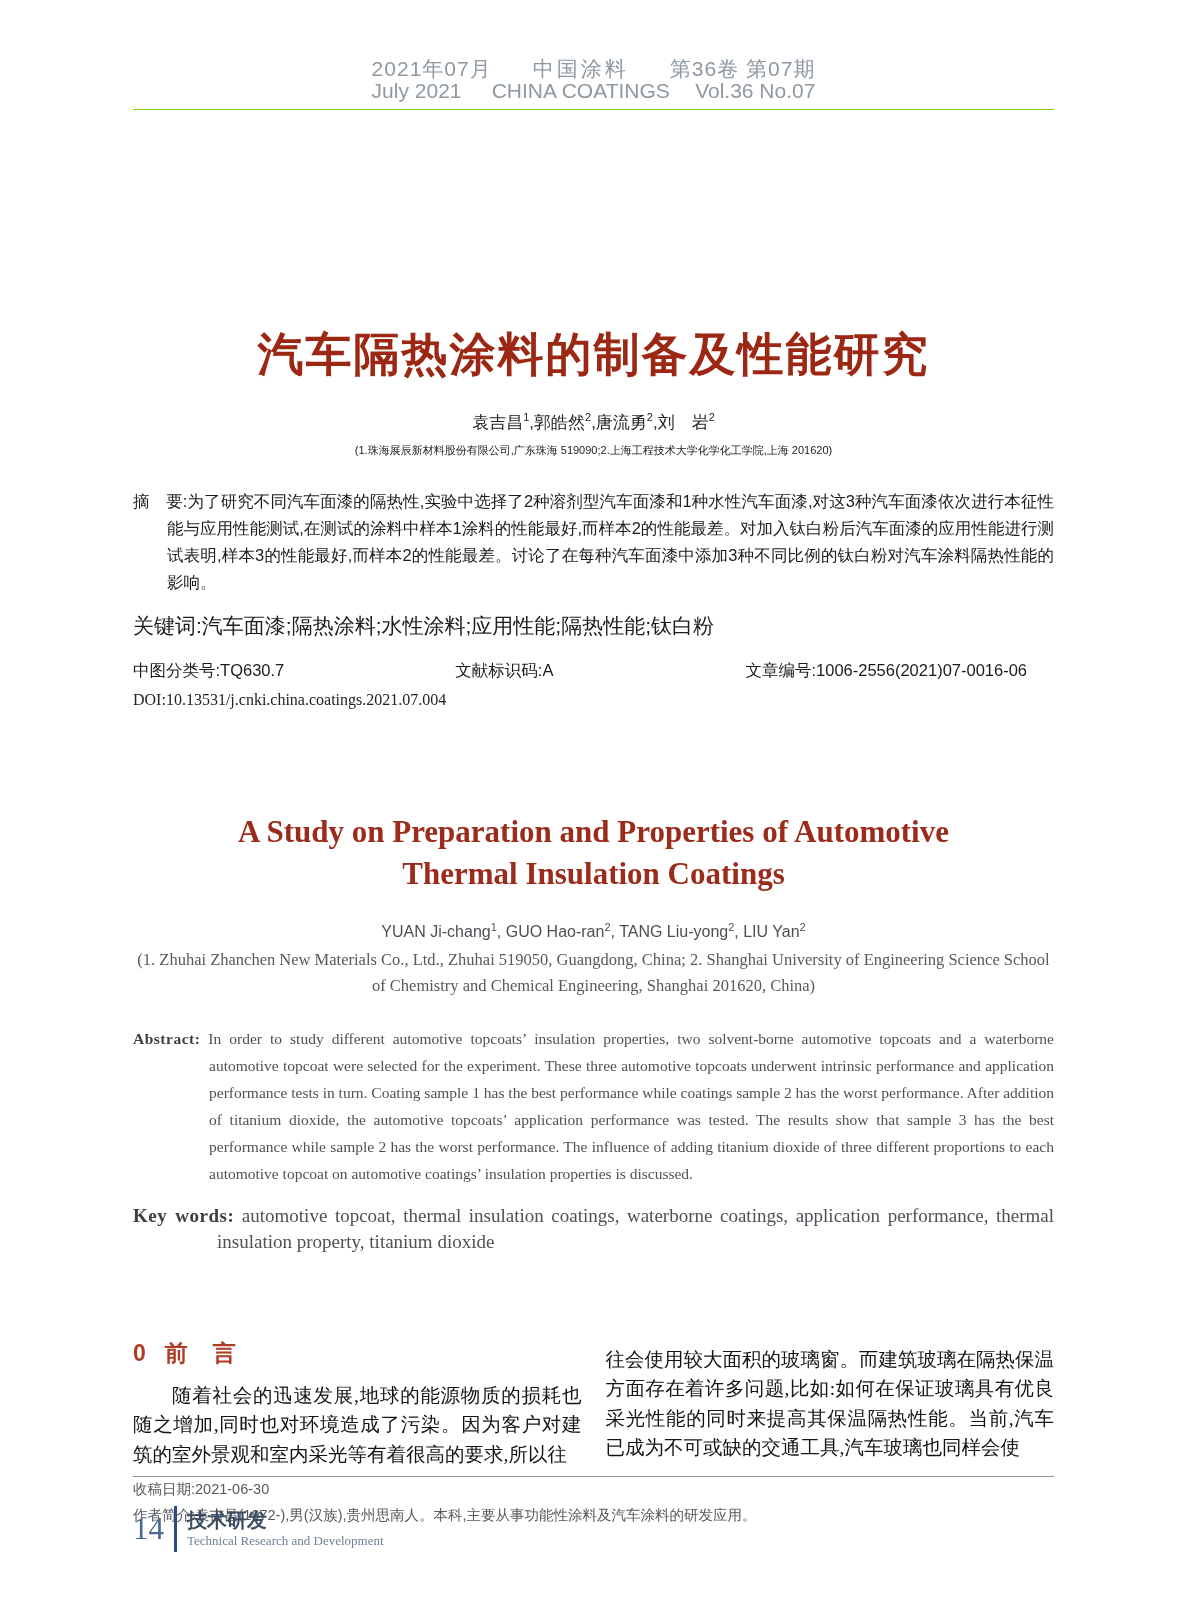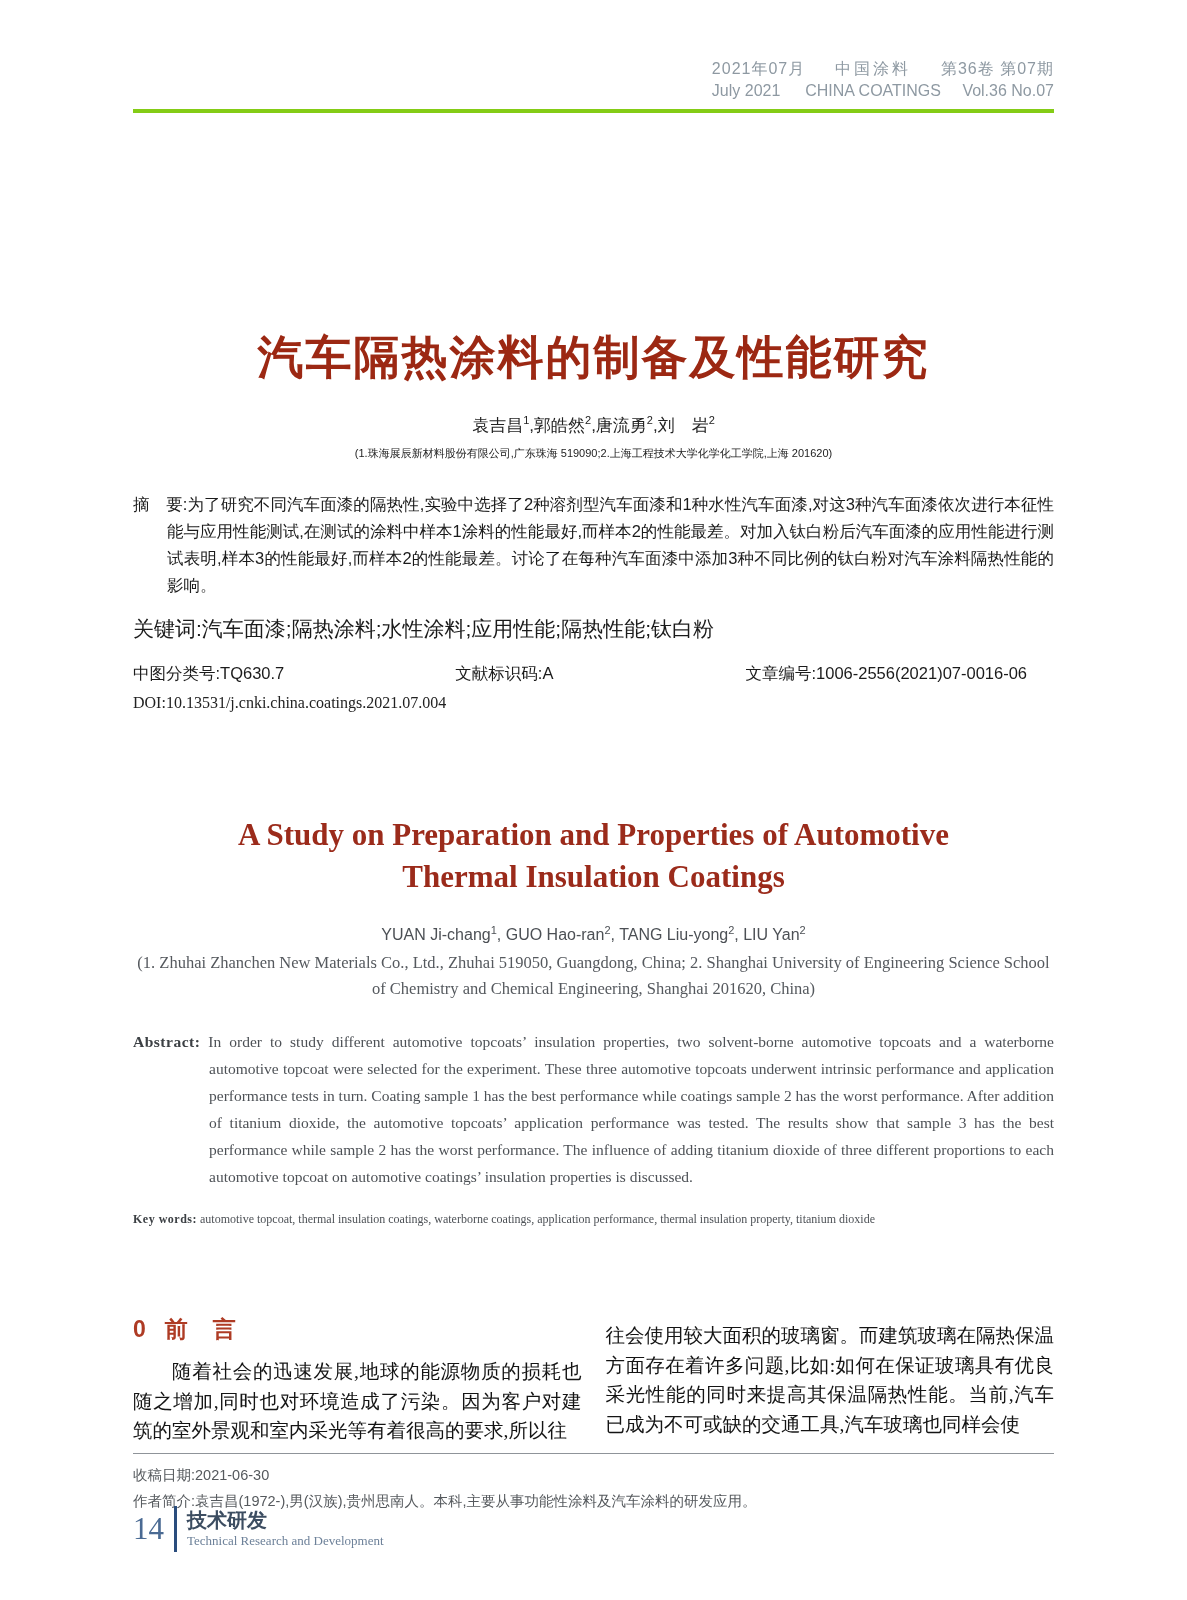--- a/index.html
+++ b/index.html
@@ -4,23 +4,23 @@
 <style>
   html,body { margin:0; padding:0; background:#e8e8e8; }
   .page {
     position:relative; width:1187px; height:1600px; margin:0 auto;
     background:#ffffff; overflow:hidden;
     font-family:"Liberation Sans", sans-serif; color:#1f1f1f;
   }
   .content { margin:0 133px; width:921px; }
 
   
-  .jheader { padding-top:58px; border-bottom:4px solid #84cc16; padding-bottom:7px;
-    display:flex; justify-content:flex-end; align-items:flex-end;
-    color:#8e99a2; font-size:16px; line-height:22px; }
+  .jheader { padding-top:58px; border-bottom:1px solid #84cc16; padding-bottom:7px;
+    display:flex; justify-content:center; align-items:flex-end;
+    color:#8e99a2; font-size:21px; line-height:22px; }
   .jheader .cell { white-space:nowrap; }
   .jheader .c-center { text-align:center; }
   .jheader .c-right { text-align:right; }
   .jheader .cn { letter-spacing:3px; }
   .jheader .c-left .cn { letter-spacing:1px; }
   .jheader .c-right .cn { letter-spacing:1px; }
 
   
   .title-cn { margin-top:218px; text-align:center; font-size:46px; font-weight:bold;
     color:#9C2813; letter-spacing:2px; line-height:52px; }
@@ -40,37 +40,37 @@
   .title-en { margin-top:102px; text-align:center; font-family:"Liberation Serif", serif;
     font-weight:bold; font-size:31px; line-height:42px; color:#9B2B1B; }
   .title-en .inner { display:inline-block; max-width:800px; }
   .authors-en { margin-top:14px; text-align:center; font-size:16px; color:#4c5055; }
   .affil-en { margin-top:6px; text-align:center; font-family:"Liberation Serif", serif;
     font-size:16.5px; line-height:26px; color:#55595e; }
   .abs-en { margin-top:26px; font-family:"Liberation Serif", serif; font-size:15.5px;
     line-height:27px; text-align:justify; color:#4d5156;
     padding-left:76px; text-indent:-76px; }
   .abs-en b, .kw-en b { color:#3c4044; letter-spacing:0.5px; }
-  .kw-en { margin-top:12px; font-family:"Liberation Serif", serif; font-size:12px;
+  .kw-en { margin-top:12px; font-family:"Liberation Serif", serif; font-size:19px;
     line-height:26.5px; text-align:justify; color:#4d5156;
     padding-left:84px; text-indent:-84px; }
 
   
   .body-cols { margin-top:84px; display:flex; gap:24px; }
   .col { flex:1; font-family:"Liberation Serif", serif; font-size:19.5px;
     line-height:29.5px; text-align:justify; color:#141414; }
   .sec-head { font-family:"Liberation Sans", sans-serif; color:#AE3B24;
     font-size:23px; font-weight:bold; line-height:26px; margin-bottom:15px; letter-spacing:1px; }
   .sec-head .num { margin-right:18px; }
   .col-left p { text-indent:2em; margin:0; }
   .col-right { padding-top:5px; }
   .col-right p { margin:0; }
 
   
-  .footnote { margin-top:7px; border-top:1px solid #8f9499; padding-top:9px;
+  .footnote { margin-top:7px; border-top:1px solid #8f9499; 
     font-size:14.5px; line-height:24px; color:#55595d; }
   .footnote .row { margin-bottom:2px; }
 
   
   .pfooter { position:absolute; left:133px; bottom:48px; display:flex; align-items:center; }
   .pfooter .pno { font-family:"Liberation Serif", serif; font-size:31px; color:#4a6a93;
     margin-right:10px; }
   .pfooter .bar { width:3px; height:46px; background:#2a4d7d; margin-right:10px; }
   .pfooter .col-cn { font-size:20px; font-weight:bold; color:#3c4d61; line-height:24px; }
   .pfooter .col-en { font-family:"Liberation Serif", serif; font-size:13px; color:#6d8199;

